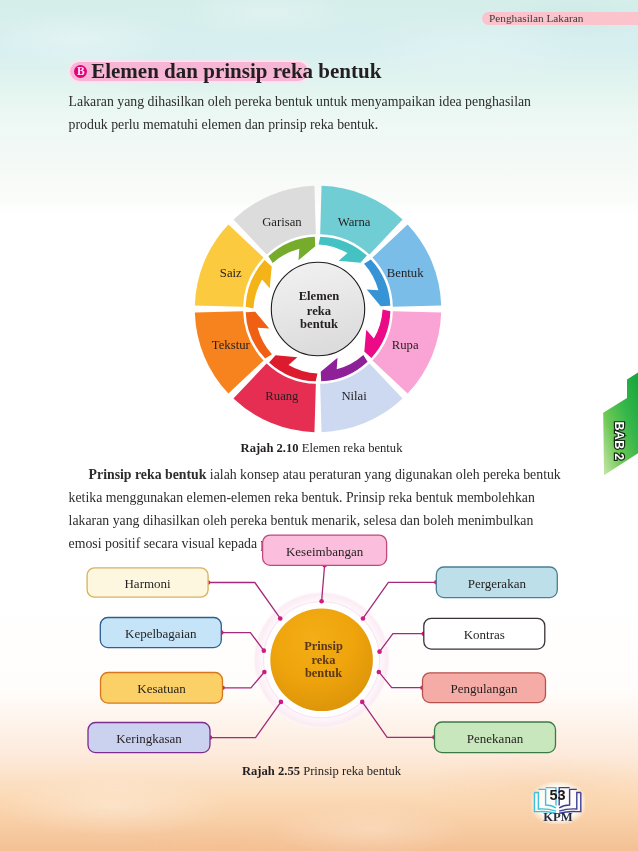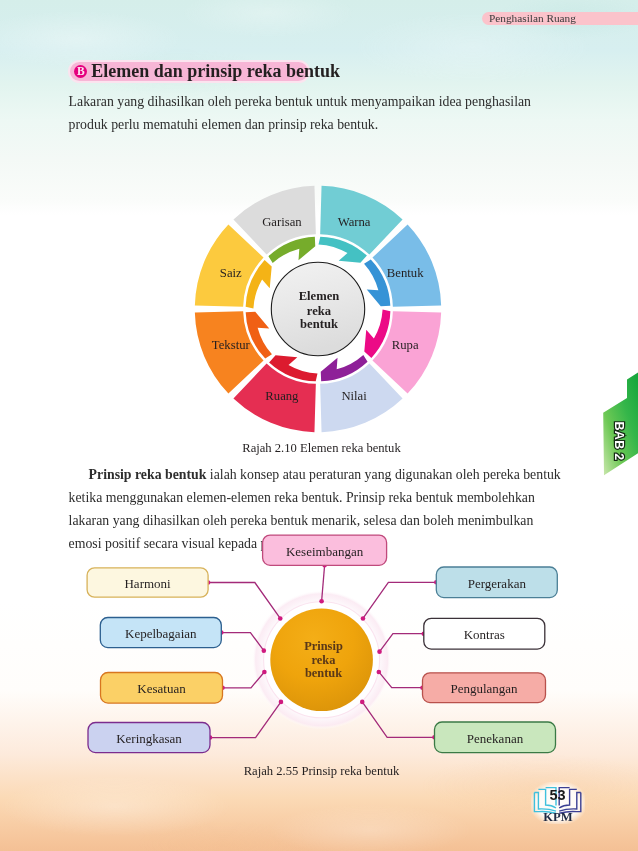--- a/index.html
+++ b/index.html
@@ -34,32 +34,32 @@
      white-space:nowrap;line-height:13px;}
 
   
   .sec{position:absolute;left:67.6px;top:60.1px;width:242.5px;height:23px;
      box-sizing:border-box;background:#f7b6d6;border:2.2px solid #fbe4ef;
      border-radius:11.5px;}
   .sec .badge{position:absolute;left:4.6px;top:2.7px;width:13.2px;height:13.2px;
      border-radius:50%;background:#e5007e;color:#fbe4ef;font-weight:bold;
      font-size:11.5px;line-height:13.4px;text-align:center;
      font-family:"Liberation Serif",serif;}
-  .sec .title{position:absolute;left:21.6px;top:1.4px;font-size:18px;
+  .sec .title{position:absolute;left:21.6px;top:1.4px;font-size:21px;
      font-weight:bold;color:#231f20;white-space:nowrap;line-height:16px;}
 
   
   .txt{position:absolute;color:#2d2d2d;font-size:13.8px;line-height:23px;}
   .txt b{font-weight:bold;}
   .indent{text-indent:20px;}
 
   
   .cap{position:absolute;left:0;width:643px;text-align:center;font-size:12.6px;
      color:#231f20;line-height:14px;}
-  .cap b{font-weight:normal;}
+  .cap b{font-weight:bold;}
 
   
   .tab{position:absolute;left:598px;top:365px;width:40px;height:120px;overflow:visible;}
 
   
   .foot{position:absolute;left:532px;top:783px;width:52px;height:40px;overflow:visible;}
   .foot-halo{position:absolute;left:531px;top:782px;width:54px;height:42px;
      background:radial-gradient(ellipse at 50% 50%, rgba(255,255,255,0.95) 0%,
         rgba(255,255,255,0.9) 55%, rgba(255,255,255,0) 78%);}
 </style>
@@ -68,21 +68,21 @@
 
 <div class="page">
   <div class="bg">
     <div class="bg-top"></div>
     <div class="bg-bot"></div>
     <div class="bg-tex"></div>
     <div class="bg-tex2"></div>
   </div>
 
   <div class="runhead">
-    <span>Penghasilan Ruang</span>
+    <span>Penghasilan Lakaran</span>
   </div>
 
   <div class="sec">
     <div class="badge">B</div>
     <div class="title">Elemen dan prinsip reka bentuk</div>
   </div>
 
   <div class="txt" id="para1" style="left:68.6px;top:89.7px;width:478px;">Lakaran yang dihasilkan oleh pereka bentuk untuk menyampaikan idea penghasilan produk perlu mematuhi elemen dan prinsip reka bentuk.</div>
   <div class="txt indent" id="para3" style="left:68.6px;top:462.5px;width:498px;"><b>Prinsip reka bentuk</b> ialah konsep atau peraturan yang digunakan oleh pereka bentuk ketika menggunakan elemen-elemen reka bentuk. Prinsip reka bentuk membolehkan lakaran yang dihasilkan oleh pereka bentuk menarik, selesa dan boleh menimbulkan emosi positif secara visual kepada pelanggan.</div>
 

